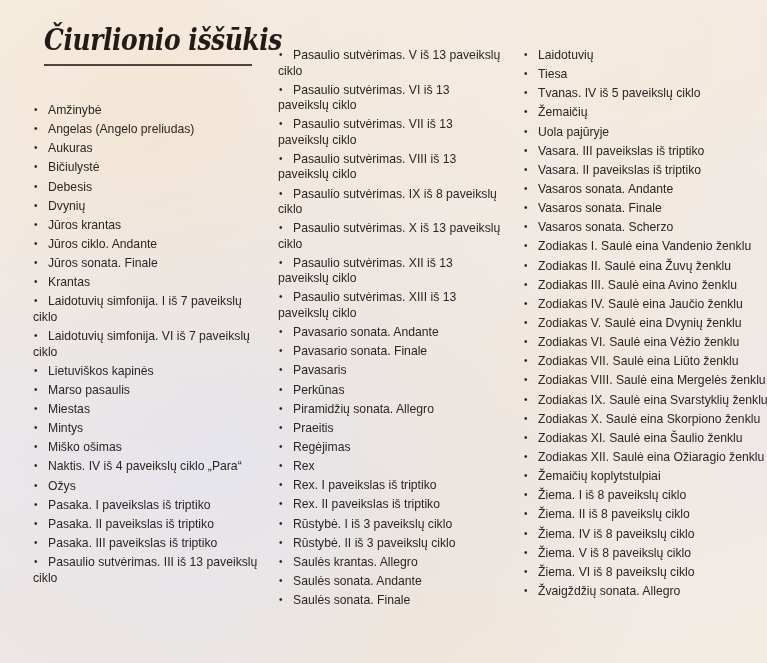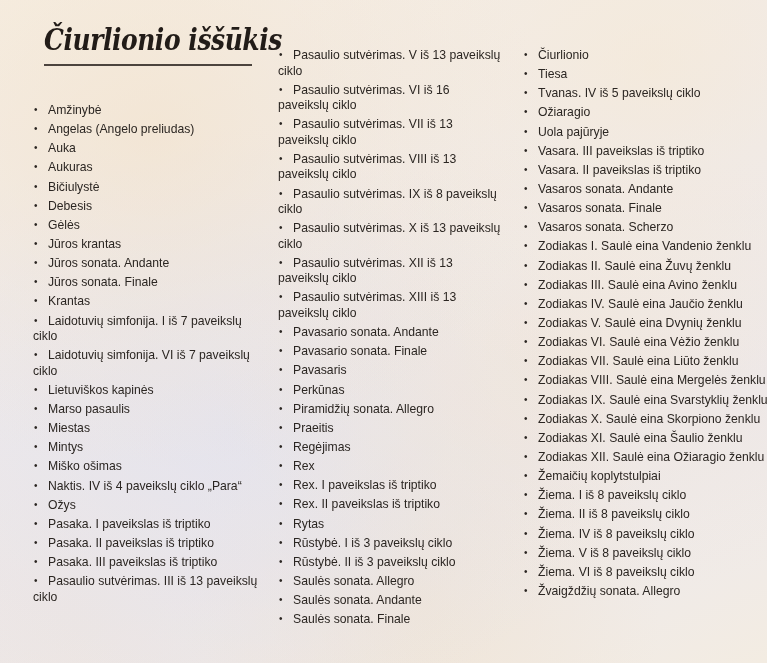--- a/index.html
+++ b/index.html
@@ -84,74 +84,72 @@
 
 <div class="page">
   <div class="title-wrap">
     <div class="title">Čiurlionio iššūkis</div>
     <div class="title-rule"></div>
   </div>
 
   <ul class="col col-1">
       <li class="single"><span class="bullet">•</span><span>Amžinybė</span></li>
       <li class="single"><span class="bullet">•</span><span>Angelas (Angelo preliudas)</span></li>
-      <li class="single"><span class="bullet">•</span><span>Auka</span></li>
       <li class="single"><span class="bullet">•</span><span>Aukuras</span></li>
       <li class="single"><span class="bullet">•</span><span>Bičiulystė</span></li>
       <li class="single"><span class="bullet">•</span><span>Debesis</span></li>
-      <li class="single"><span class="bullet">•</span><span>Gėlės</span></li>
+      <li class="single"><span class="bullet">•</span><span>Dvynių</span></li>
       <li class="single"><span class="bullet">•</span><span>Jūros krantas</span></li>
-      <li class="single"><span class="bullet">•</span><span>Jūros sonata. Andante</span></li>
+      <li class="single"><span class="bullet">•</span><span>Jūros ciklo. Andante</span></li>
       <li class="single"><span class="bullet">•</span><span>Jūros sonata. Finale</span></li>
       <li class="single"><span class="bullet">•</span><span>Krantas</span></li>
       <li><span class="bullet">•</span><span>Laidotuvių simfonija. I iš 7 paveikslų ciklo</span></li>
       <li><span class="bullet">•</span><span>Laidotuvių simfonija. VI iš 7 paveikslų ciklo</span></li>
       <li class="single"><span class="bullet">•</span><span>Lietuviškos kapinės</span></li>
       <li class="single"><span class="bullet">•</span><span>Marso pasaulis</span></li>
       <li class="single"><span class="bullet">•</span><span>Miestas</span></li>
       <li class="single"><span class="bullet">•</span><span>Mintys</span></li>
       <li class="single"><span class="bullet">•</span><span>Miško ošimas</span></li>
       <li><span class="bullet">•</span><span>Naktis. IV iš 4 paveikslų ciklo „Para“</span></li>
       <li class="single"><span class="bullet">•</span><span>Ožys</span></li>
       <li><span class="bullet">•</span><span>Pasaka. I paveikslas iš triptiko</span></li>
       <li><span class="bullet">•</span><span>Pasaka. II paveikslas iš triptiko</span></li>
       <li><span class="bullet">•</span><span>Pasaka. III paveikslas iš triptiko</span></li>
       <li><span class="bullet">•</span><span>Pasaulio sutvėrimas. III iš 13 paveikslų ciklo</span></li>
     </ul>
   <ul class="col col-2">
       <li><span class="bullet">•</span><span>Pasaulio sutvėrimas. V iš 13 paveikslų ciklo</span></li>
-      <li><span class="bullet">•</span><span>Pasaulio sutvėrimas. VI iš 16 paveikslų ciklo</span></li>
+      <li><span class="bullet">•</span><span>Pasaulio sutvėrimas. VI iš 13 paveikslų ciklo</span></li>
       <li><span class="bullet">•</span><span>Pasaulio sutvėrimas. VII iš 13 paveikslų ciklo</span></li>
       <li><span class="bullet">•</span><span>Pasaulio sutvėrimas. VIII iš 13 paveikslų ciklo</span></li>
       <li><span class="bullet">•</span><span>Pasaulio sutvėrimas. IX iš 8 paveikslų ciklo</span></li>
       <li><span class="bullet">•</span><span>Pasaulio sutvėrimas. X iš 13 paveikslų ciklo</span></li>
       <li><span class="bullet">•</span><span>Pasaulio sutvėrimas. XII iš 13 paveikslų ciklo</span></li>
       <li><span class="bullet">•</span><span>Pasaulio sutvėrimas. XIII iš 13 paveikslų ciklo</span></li>
       <li class="single"><span class="bullet">•</span><span>Pavasario sonata. Andante</span></li>
       <li class="single"><span class="bullet">•</span><span>Pavasario sonata. Finale</span></li>
       <li class="single"><span class="bullet">•</span><span>Pavasaris</span></li>
       <li class="single"><span class="bullet">•</span><span>Perkūnas</span></li>
       <li class="single"><span class="bullet">•</span><span>Piramidžių sonata. Allegro</span></li>
       <li class="single"><span class="bullet">•</span><span>Praeitis</span></li>
       <li class="single"><span class="bullet">•</span><span>Regėjimas</span></li>
       <li class="single"><span class="bullet">•</span><span>Rex</span></li>
       <li class="single"><span class="bullet">•</span><span>Rex. I paveikslas iš triptiko</span></li>
       <li><span class="bullet">•</span><span>Rex. II paveikslas iš triptiko</span></li>
-      <li class="single"><span class="bullet">•</span><span>Rytas</span></li>
       <li><span class="bullet">•</span><span>Rūstybė. I iš 3 paveikslų ciklo</span></li>
       <li><span class="bullet">•</span><span>Rūstybė. II iš 3 paveikslų ciklo</span></li>
-      <li class="single"><span class="bullet">•</span><span>Saulės sonata. Allegro</span></li>
+      <li class="single"><span class="bullet">•</span><span>Saulės krantas. Allegro</span></li>
       <li class="single"><span class="bullet">•</span><span>Saulės sonata. Andante</span></li>
       <li class="single"><span class="bullet">•</span><span>Saulės sonata. Finale</span></li>
     </ul>
   <ul class="col col-3">
-      <li class="single"><span class="bullet">•</span><span>Čiurlionio</span></li>
+      <li class="single"><span class="bullet">•</span><span>Laidotuvių</span></li>
       <li class="single"><span class="bullet">•</span><span>Tiesa</span></li>
       <li class="single"><span class="bullet">•</span><span>Tvanas. IV iš 5 paveikslų ciklo</span></li>
-      <li class="single"><span class="bullet">•</span><span>Ožiaragio</span></li>
+      <li class="single"><span class="bullet">•</span><span>Žemaičių</span></li>
       <li class="single"><span class="bullet">•</span><span>Uola pajūryje</span></li>
       <li class="single"><span class="bullet">•</span><span>Vasara. III paveikslas iš triptiko</span></li>
       <li class="single"><span class="bullet">•</span><span>Vasara. II paveikslas iš triptiko</span></li>
       <li class="single"><span class="bullet">•</span><span>Vasaros sonata. Andante</span></li>
       <li class="single"><span class="bullet">•</span><span>Vasaros sonata. Finale</span></li>
       <li class="single"><span class="bullet">•</span><span>Vasaros sonata. Scherzo</span></li>
       <li class="single"><span class="bullet">•</span><span>Zodiakas I. Saulė eina Vandenio ženklu</span></li>
       <li class="single"><span class="bullet">•</span><span>Zodiakas II. Saulė eina Žuvų ženklu</span></li>
       <li class="single"><span class="bullet">•</span><span>Zodiakas III. Saulė eina Avino ženklu</span></li>
       <li class="single"><span class="bullet">•</span><span>Zodiakas IV. Saulė eina Jaučio ženklu</span></li>

